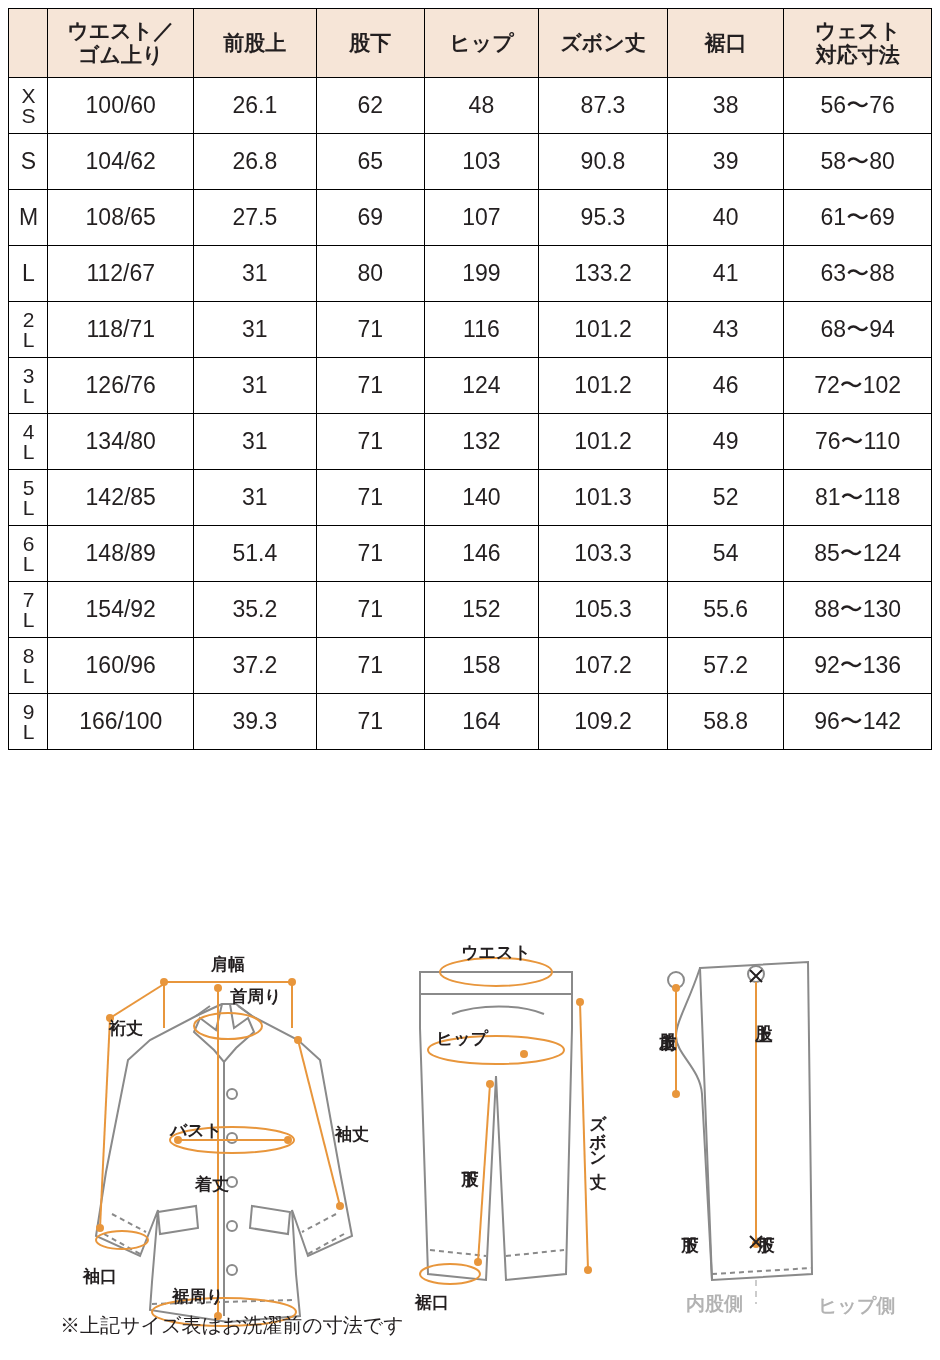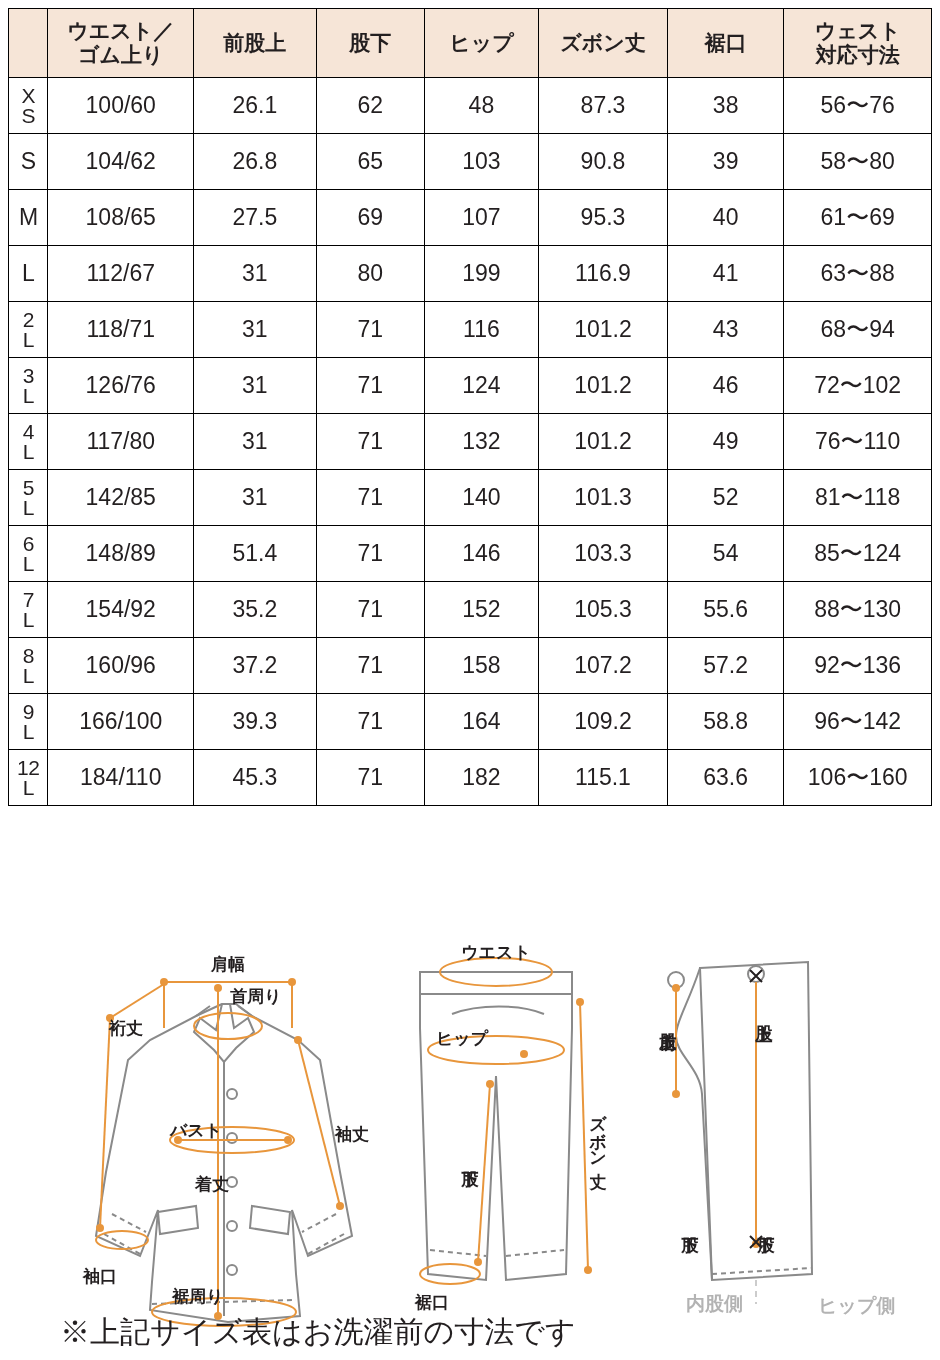--- a/index.html
+++ b/index.html
@@ -89,21 +89,21 @@
     top: 944px;
     width: 940px;
     height: 416px;
   }
   .illus svg { display: block; }
 
   .footnote {
     position: absolute;
     left: 60px;
     top: 1312px;
-    font-size: 30px;
+    font-size: 20px;
     color: #231f20;
     font-family: "Liberation Sans", sans-serif;
     white-space: nowrap;
   }
 </style>
 </head>
 <body>
 
 <div class="page">
 
@@ -180,21 +180,21 @@
             <td>95.3</td>
             <td>40</td>
             <td>61〜69</td>
           </tr>
           <tr>
             <td class="sizecell single">L</td>
             <td>112/67</td>
             <td>31</td>
             <td>80</td>
             <td>199</td>
-            <td>116.9</td>
+            <td>133.2</td>
             <td>41</td>
             <td>63〜88</td>
           </tr>
           <tr>
             <td class="sizecell">
               <span class="s1">2</span>
               <span class="s2">L</span>
             </td>
             <td>118/71</td>
             <td>31</td>
@@ -215,21 +215,21 @@
             <td>124</td>
             <td>101.2</td>
             <td>46</td>
             <td>72〜102</td>
           </tr>
           <tr>
             <td class="sizecell">
               <span class="s1">4</span>
               <span class="s2">L</span>
             </td>
-            <td>117/80</td>
+            <td>134/80</td>
             <td>31</td>
             <td>71</td>
             <td>132</td>
             <td>101.2</td>
             <td>49</td>
             <td>76〜110</td>
           </tr>
           <tr>
             <td class="sizecell">
               <span class="s1">5</span>
@@ -287,33 +287,20 @@
               <span class="s1">9</span>
               <span class="s2">L</span>
             </td>
             <td>166/100</td>
             <td>39.3</td>
             <td>71</td>
             <td>164</td>
             <td>109.2</td>
             <td>58.8</td>
             <td>96〜142</td>
-          </tr>
-          <tr>
-            <td class="sizecell">
-              <span class="s1">12</span>
-              <span class="s2">L</span>
-            </td>
-            <td>184/110</td>
-            <td>45.3</td>
-            <td>71</td>
-            <td>182</td>
-            <td>115.1</td>
-            <td>63.6</td>
-            <td>106〜160</td>
           </tr>
         </tbody>
     </table>
   </div>
 
   <div class="illus">
     <svg width="940" height="416" viewBox="0 0 940 416" xmlns="http://www.w3.org/2000/svg">
       <g fill="none" stroke="#8a8a8a" stroke-width="2">
 
         <path d="M222 60 L196 72 L150 96 L128 116 L106 228 L96 292 L140 312 L158 266 L152 338 L150 366 L228 378 L300 372 L296 330 L292 266 L308 312 L352 292 L340 228 L320 116 L298 96 L252 72 L236 60 Z"></path>

